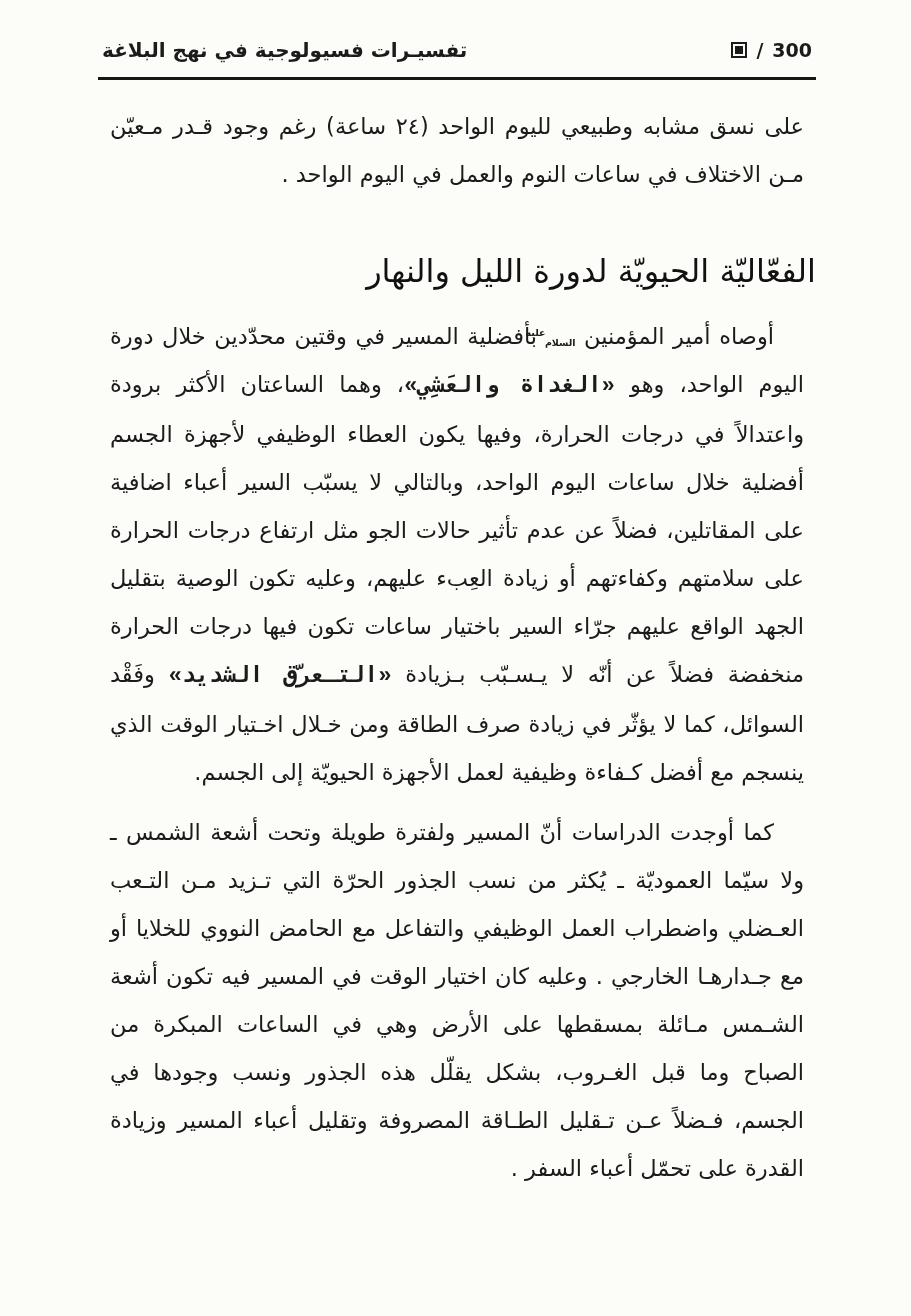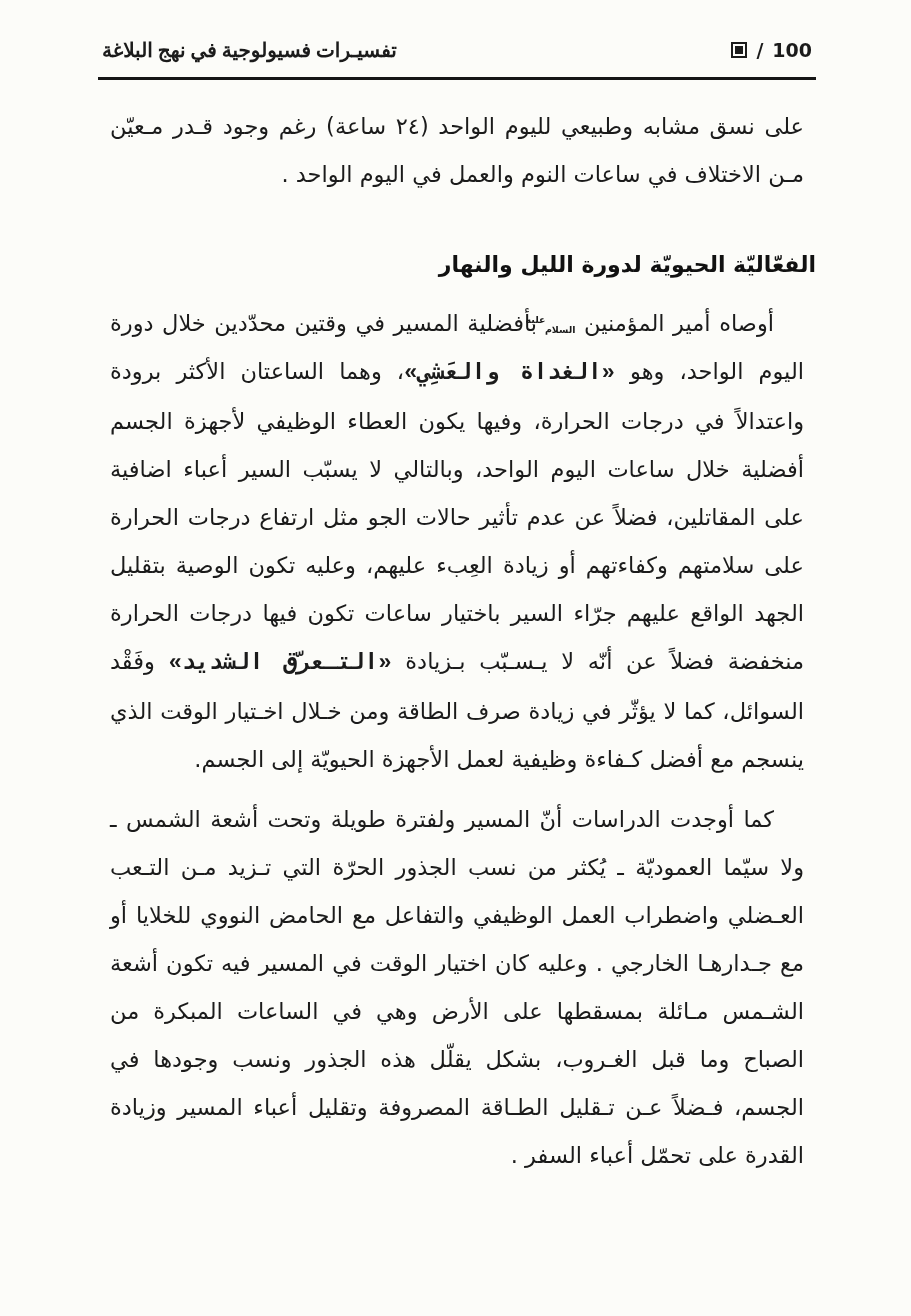--- a/index.html
+++ b/index.html
@@ -24,21 +24,20 @@
   .header {
     display: flex;
     justify-content: space-between;
     align-items: center;
     padding: 0 4px;
   }
   .htitle {
     font-weight: bold;
     font-size: 20px;
     letter-spacing: 0.2px;
-    font-family: Liberation Serif, serif;
   }
   .pagenum {
     display: flex;
     align-items: center;
     gap: 9px;
     font-size: 19px;
     font-weight: bold;
     direction: ltr;
   }
   .ornament {
@@ -61,22 +60,22 @@
     text-align: justify;
     margin: 12px;
   }
   .intro {
     margin-top: 22px;
   }
   .indent {
     text-indent: 30px;
   }
   .heading {
-    font-size: 22px;
-    font-weight: bold;
+    font-size: 32px;
+    font-weight: normal;
     margin: 54px 0 22px 0;
     color: #111;
   }
   .bold-phrase {
     font-weight: bold;
     font-family: Liberation Mono, monospace;
   }
   .honorific {
     display: inline-block;
     width: 30px;
@@ -89,21 +88,21 @@
 </style>
 </head>
 <body>
 
 <div class="page" dir="rtl">
 
   <div class="header">
     <div class="pagenum">
       <span class="ornament"></span>
       <span class="sep">/</span>
-      <span class="num">100</span>
+      <span class="num">300</span>
     </div>
     <div class="htitle">تفسيـرات فسيولوجية في نهج البلاغة</div>
   </div>
 
   <div class="rule"></div>
 
   <p class="para intro">على نسق مشابه وطبيعي لليوم الواحد (٢٤ ساعة) رغم وجود قـدر مـعيّن مـن الاختلاف في ساعات النوم والعمل في اليوم الواحد .</p>
 
   <h2 class="heading">الفعّاليّة الحيويّة لدورة الليل والنهار</h2>
 

